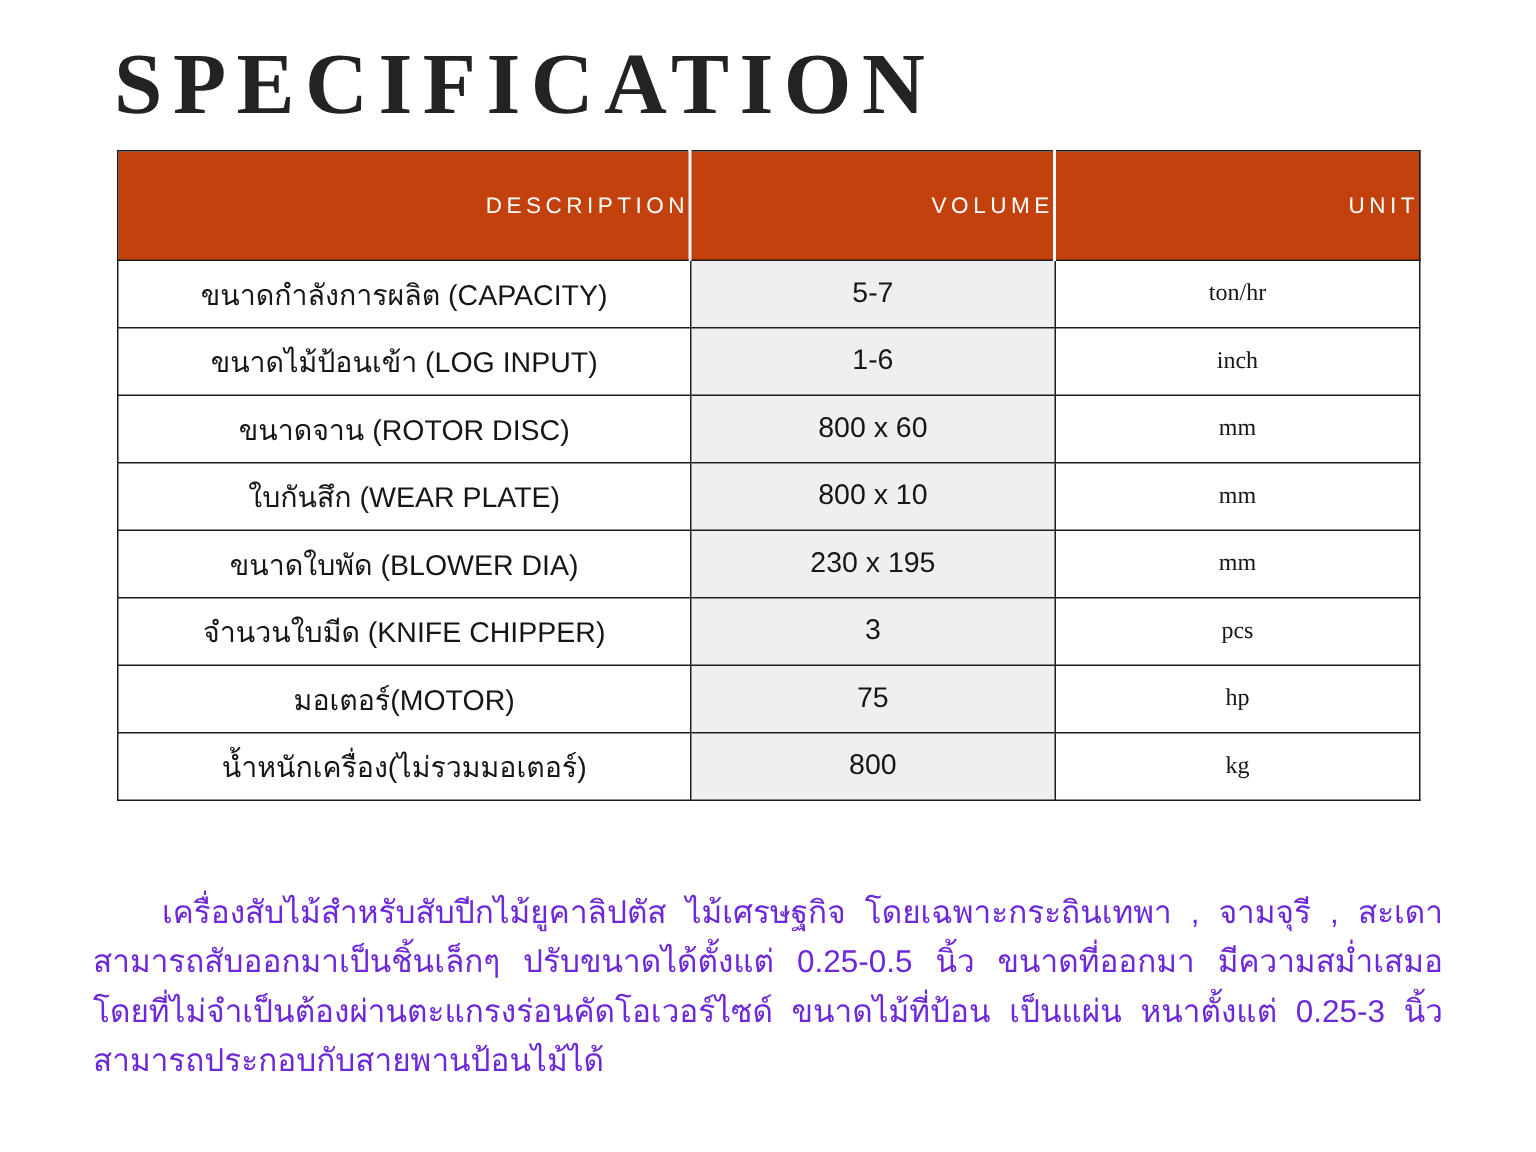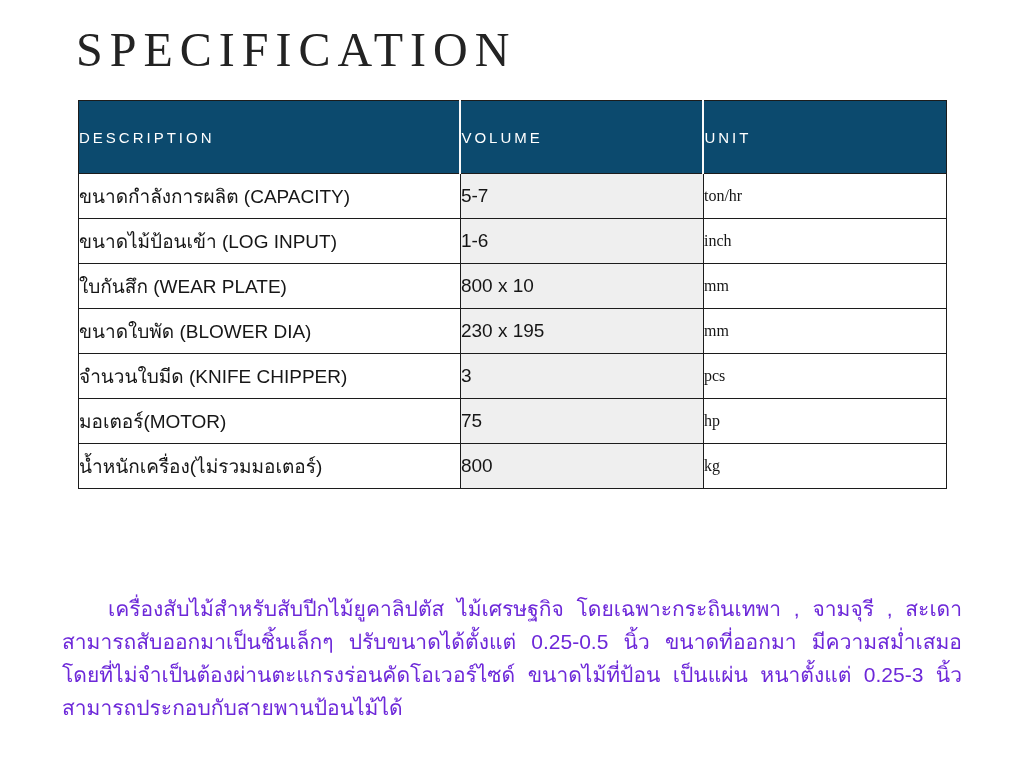--- a/index.html
+++ b/index.html
@@ -9,22 +9,22 @@
     font-family: "Liberation Sans", "DejaVu Sans", sans-serif;
     color: #1d1d1d;
     overflow: hidden;
   }
   .page { position: relative; width: 1024px; height: 768px; }
 
   .page-title {
     position: absolute;
     left: 76px; top: 22px;
     font-family: "Liberation Serif", "DejaVu Serif", serif;
-    font-weight: 400;
-    font-size: 48px;
+    font-weight: 700;
+    font-size: 58px;
     letter-spacing: 7px;
     color: #232323;
     white-space: nowrap;
   }
 
   .table-wrap {
     position: absolute;
     left: 78px; top: 100px;
     width: 869px;
   }
@@ -32,34 +32,35 @@
     width: 100%;
     border-collapse: collapse;
     table-layout: fixed;
   }
   .spec-table col.c-desc  { width: 44%; }
   .spec-table col.c-vol   { width: 28%; }
   .spec-table col.c-unit  { width: 28%; }
 
   .spec-table thead th {
     height: 73px;
-    background: #0c4a6e;
+    background: #c2410c;
     color: #ffffff;
     font-size: 15px;
     font-weight: 500;
     letter-spacing: 3px;
-    text-align: left;
+    text-align: right;
     vertical-align: middle;
     border: 1px solid #1c1c1c;
   }
   .spec-table thead th + th { border-left: 2px solid #fafafa; }
 
   .spec-table tbody td {
     height: 45px;
     border: 1px solid #1c1c1c;
+    text-align: center;
     vertical-align: middle;
     font-size: 19px;
     color: #161616;
     background: #ffffff;
     overflow: hidden;
     white-space: nowrap;
   }
   .spec-table tbody td.vol-cell  { background: #efefef; font-size: 19px; }
   .spec-table tbody td.unit-cell { font-size: 16px; font-family: Liberation Serif, serif; }
 
@@ -100,20 +101,25 @@
           <td>ขนาดกำลังการผลิต (CAPACITY)</td>
           <td class="vol-cell">5-7</td>
           <td class="unit-cell">ton/hr</td>
         </tr>
         <tr>
           <td>ขนาดไม้ป้อนเข้า (LOG INPUT)</td>
           <td class="vol-cell">1-6</td>
           <td class="unit-cell">inch</td>
         </tr>
         <tr>
+          <td>ขนาดจาน (ROTOR DISC)</td>
+          <td class="vol-cell">800 x 60</td>
+          <td class="unit-cell">mm</td>
+        </tr>
+        <tr>
           <td>ใบกันสึก (WEAR PLATE)</td>
           <td class="vol-cell">800 x 10</td>
           <td class="unit-cell">mm</td>
         </tr>
         <tr>
           <td>ขนาดใบพัด (BLOWER DIA)</td>
           <td class="vol-cell">230 x 195</td>
           <td class="unit-cell">mm</td>
         </tr>
         <tr>

